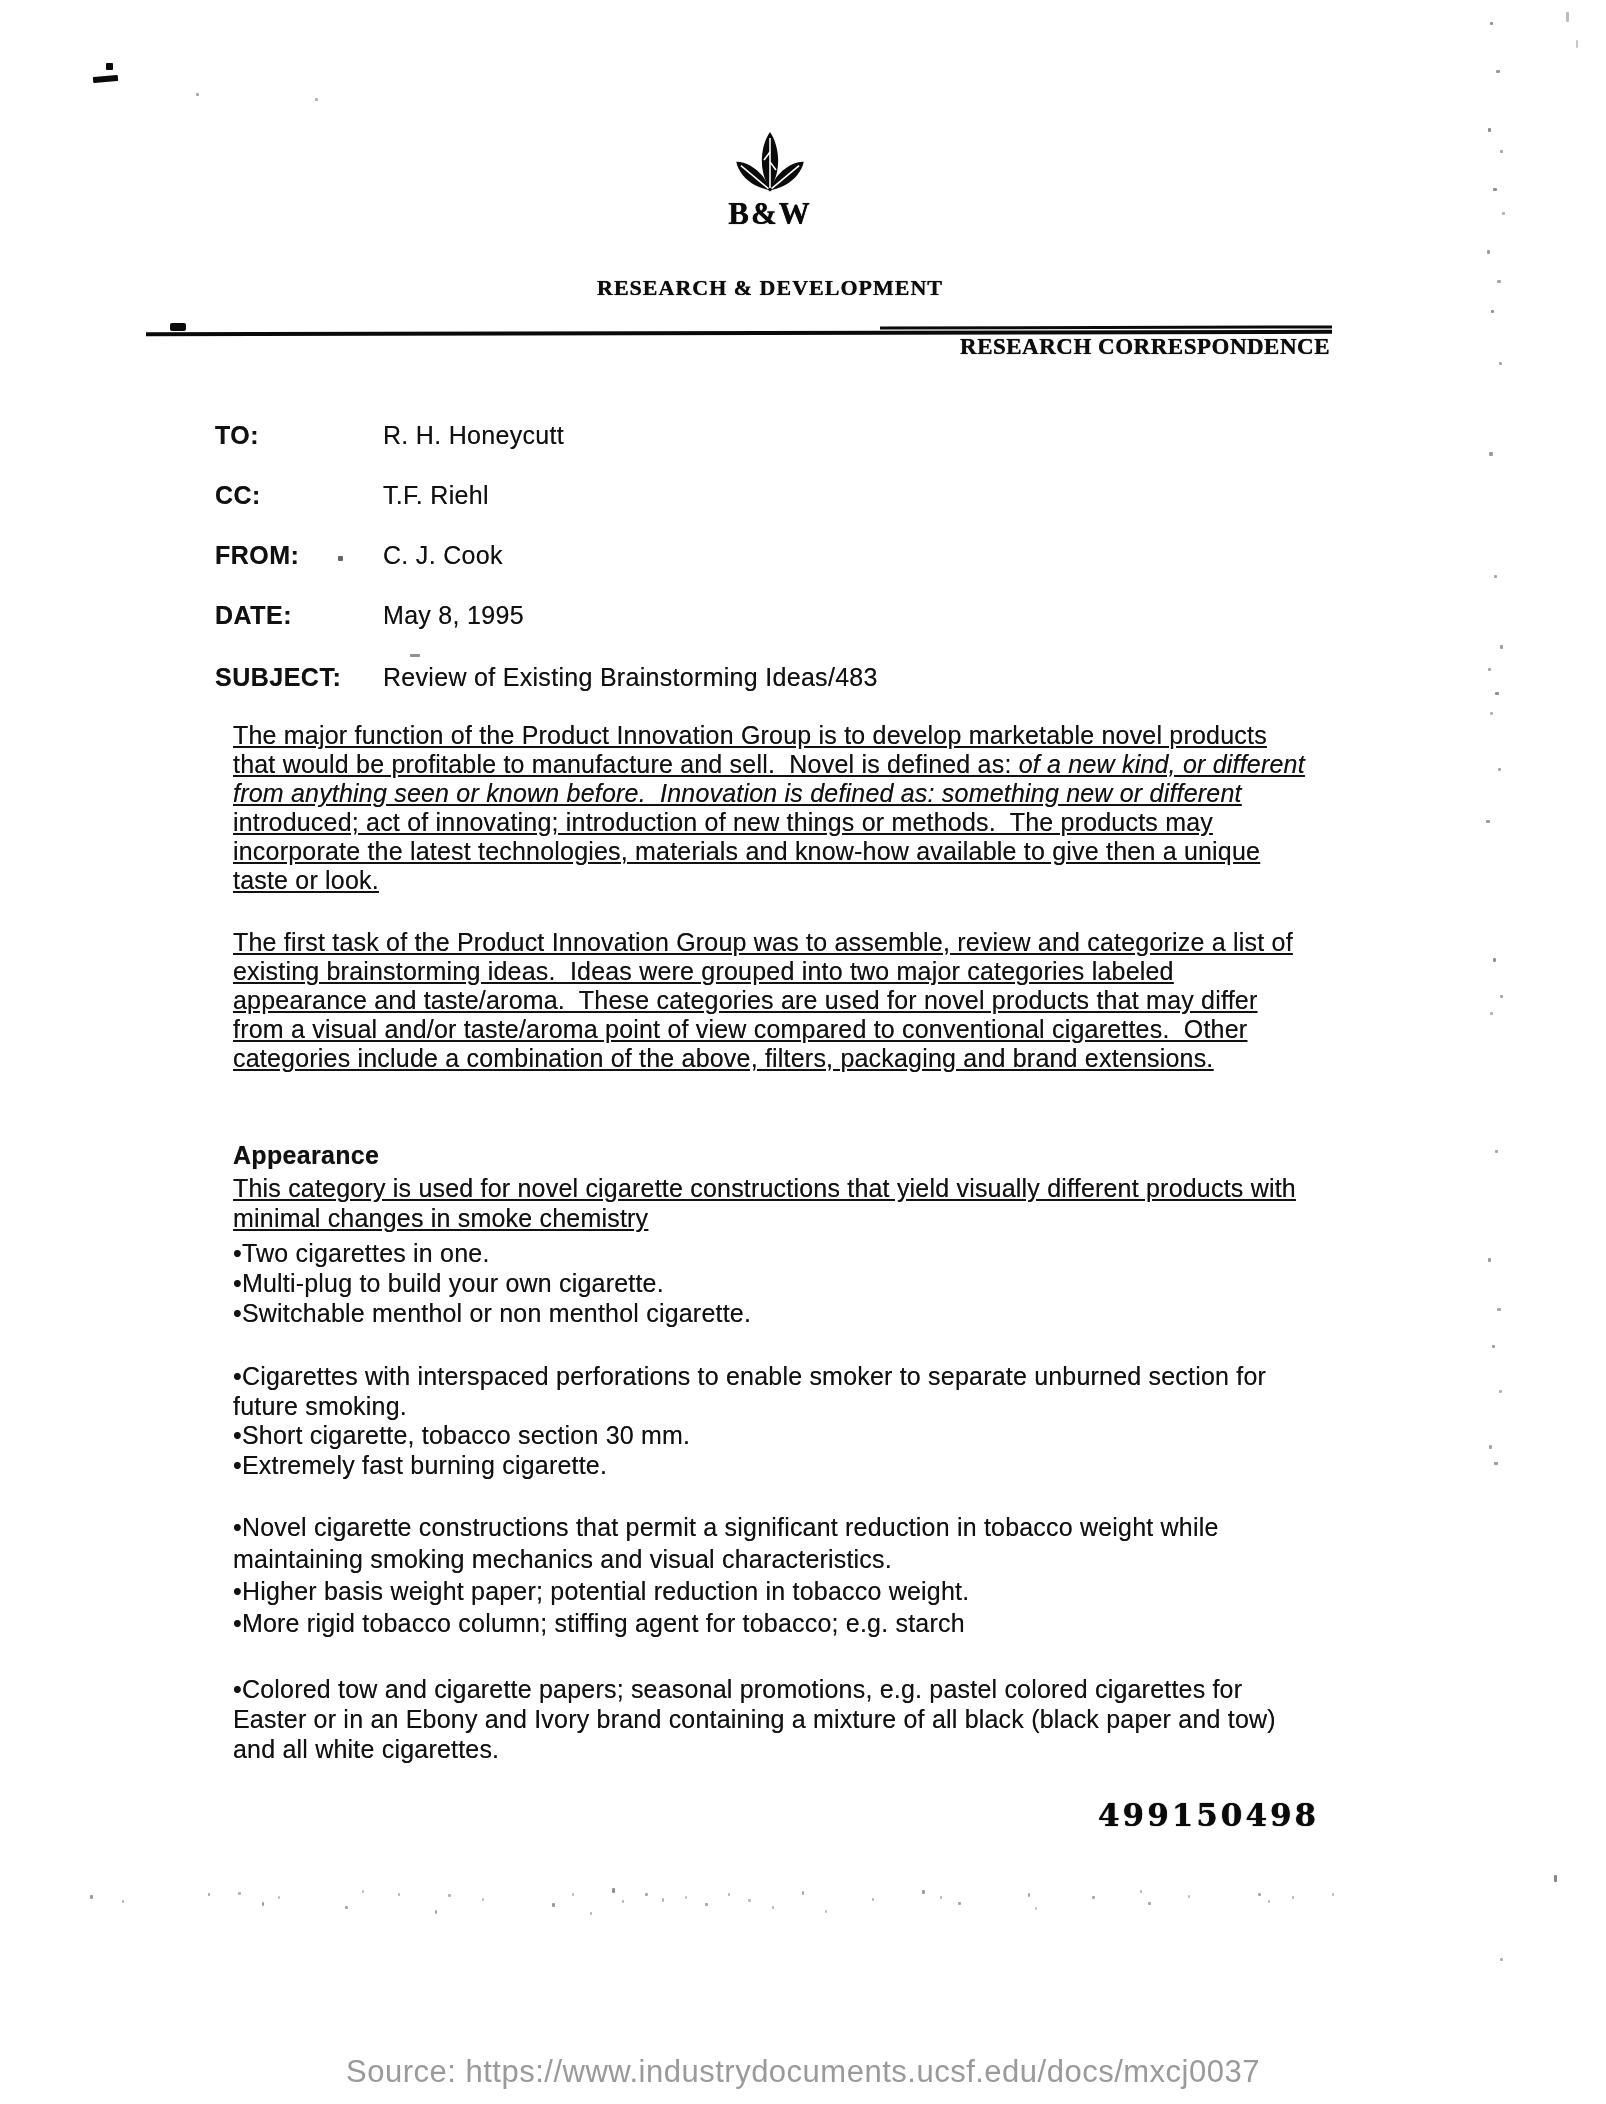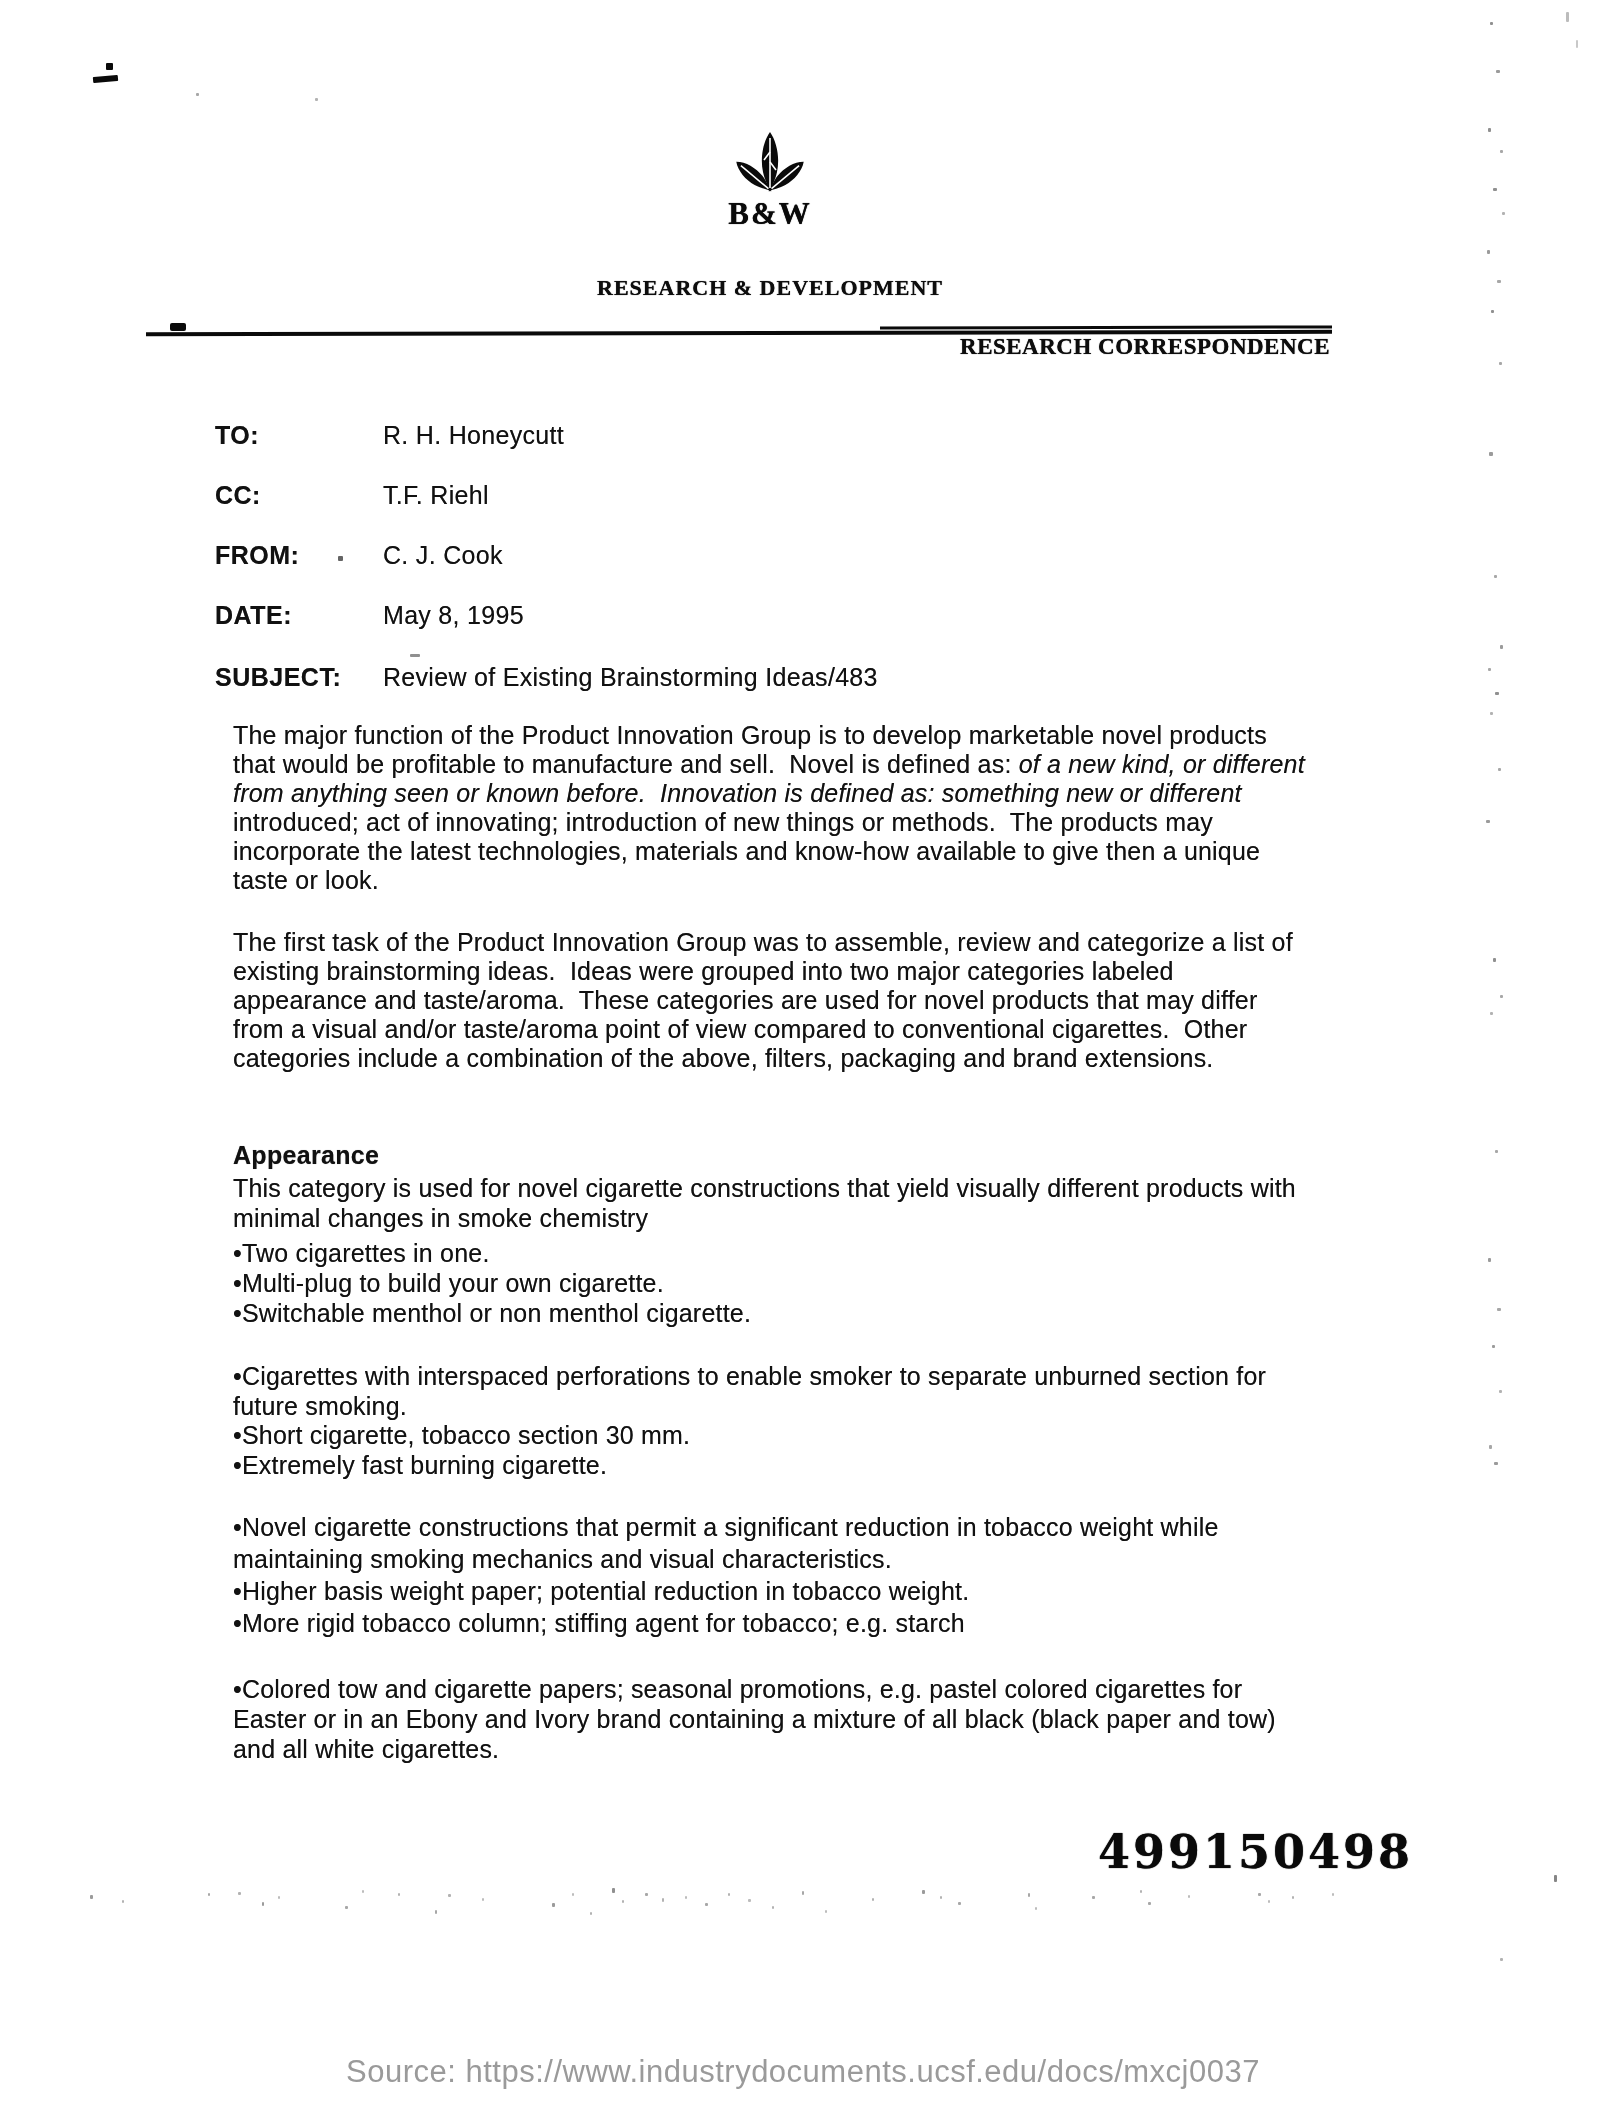--- a/index.html
+++ b/index.html
@@ -23,33 +23,33 @@
   .internal{position:absolute;left:830px;top:334px;width:500px;text-align:right;
             font-family:"Liberation Serif",serif;font-weight:700;font-size:23px;letter-spacing:0.5px;
             color:#0d0d0d;text-shadow:0 0 0.8px #000;}
   
   .memo-label{position:absolute;left:215px;font-size:25px;letter-spacing:0.5px;
               text-shadow:0 0 0.6px rgba(0,0,0,0.55);font-weight:bold;}
   .memo-value{position:absolute;left:383px;font-size:25px;letter-spacing:0.3px;
               text-shadow:0 0 0.6px rgba(0,0,0,0.55);}
   
   .para{position:absolute;left:233px;width:1230px;font-size:25px;line-height:29px;
-        white-space:pre-wrap;letter-spacing:0.2px;text-shadow:0 0 0.6px rgba(0,0,0,0.55);}
+        white-space:pre-wrap;letter-spacing:0.2px;text-shadow:0 0 0.6px rgba(0,0,0,0.55);text-decoration:underline;}
   .para em{font-style:italic;}
   .apphead{position:absolute;left:233px;font-size:25px;font-weight:700;letter-spacing:0.3px;
            text-shadow:0 0 0.7px rgba(0,0,0,0.6);}
   .bullets{position:absolute;left:233px;width:1230px;font-size:25px;
            letter-spacing:0.2px;text-shadow:0 0 0.6px rgba(0,0,0,0.55);}
   .bullets div{white-space:pre-wrap;}
   .lh30 div{line-height:30px;}
   .lh295 div{line-height:29.5px;}
   .lh32 div{line-height:32px;}
   
   .bates{position:absolute;left:1098px;top:1797px;font-family:"DejaVu Serif",serif;font-weight:700;
-         font-size:46px;letter-spacing:3px;color:#0a0a0a;text-shadow:0 0 1px #000;margin-top:28px;}
+         font-size:31px;letter-spacing:3px;color:#0a0a0a;text-shadow:0 0 1px #000;}
   .source{position:absolute;left:0;top:2054px;width:1606px;text-align:center;
           font-size:31px;color:#9a9a9a;letter-spacing:0.5px;}
   
   .speck{position:absolute;background:#222;display:block;border-radius:1px;}
   .tl-dash{position:absolute;left:93px;top:76px;width:25px;height:6px;background:#0a0a0a;
            transform:rotate(-5deg);border-radius:1px;}
   .tl-dot{position:absolute;left:106px;top:63px;width:7px;height:7px;background:#0a0a0a;border-radius:1px;}
 </style>
 </head>
 <body>

